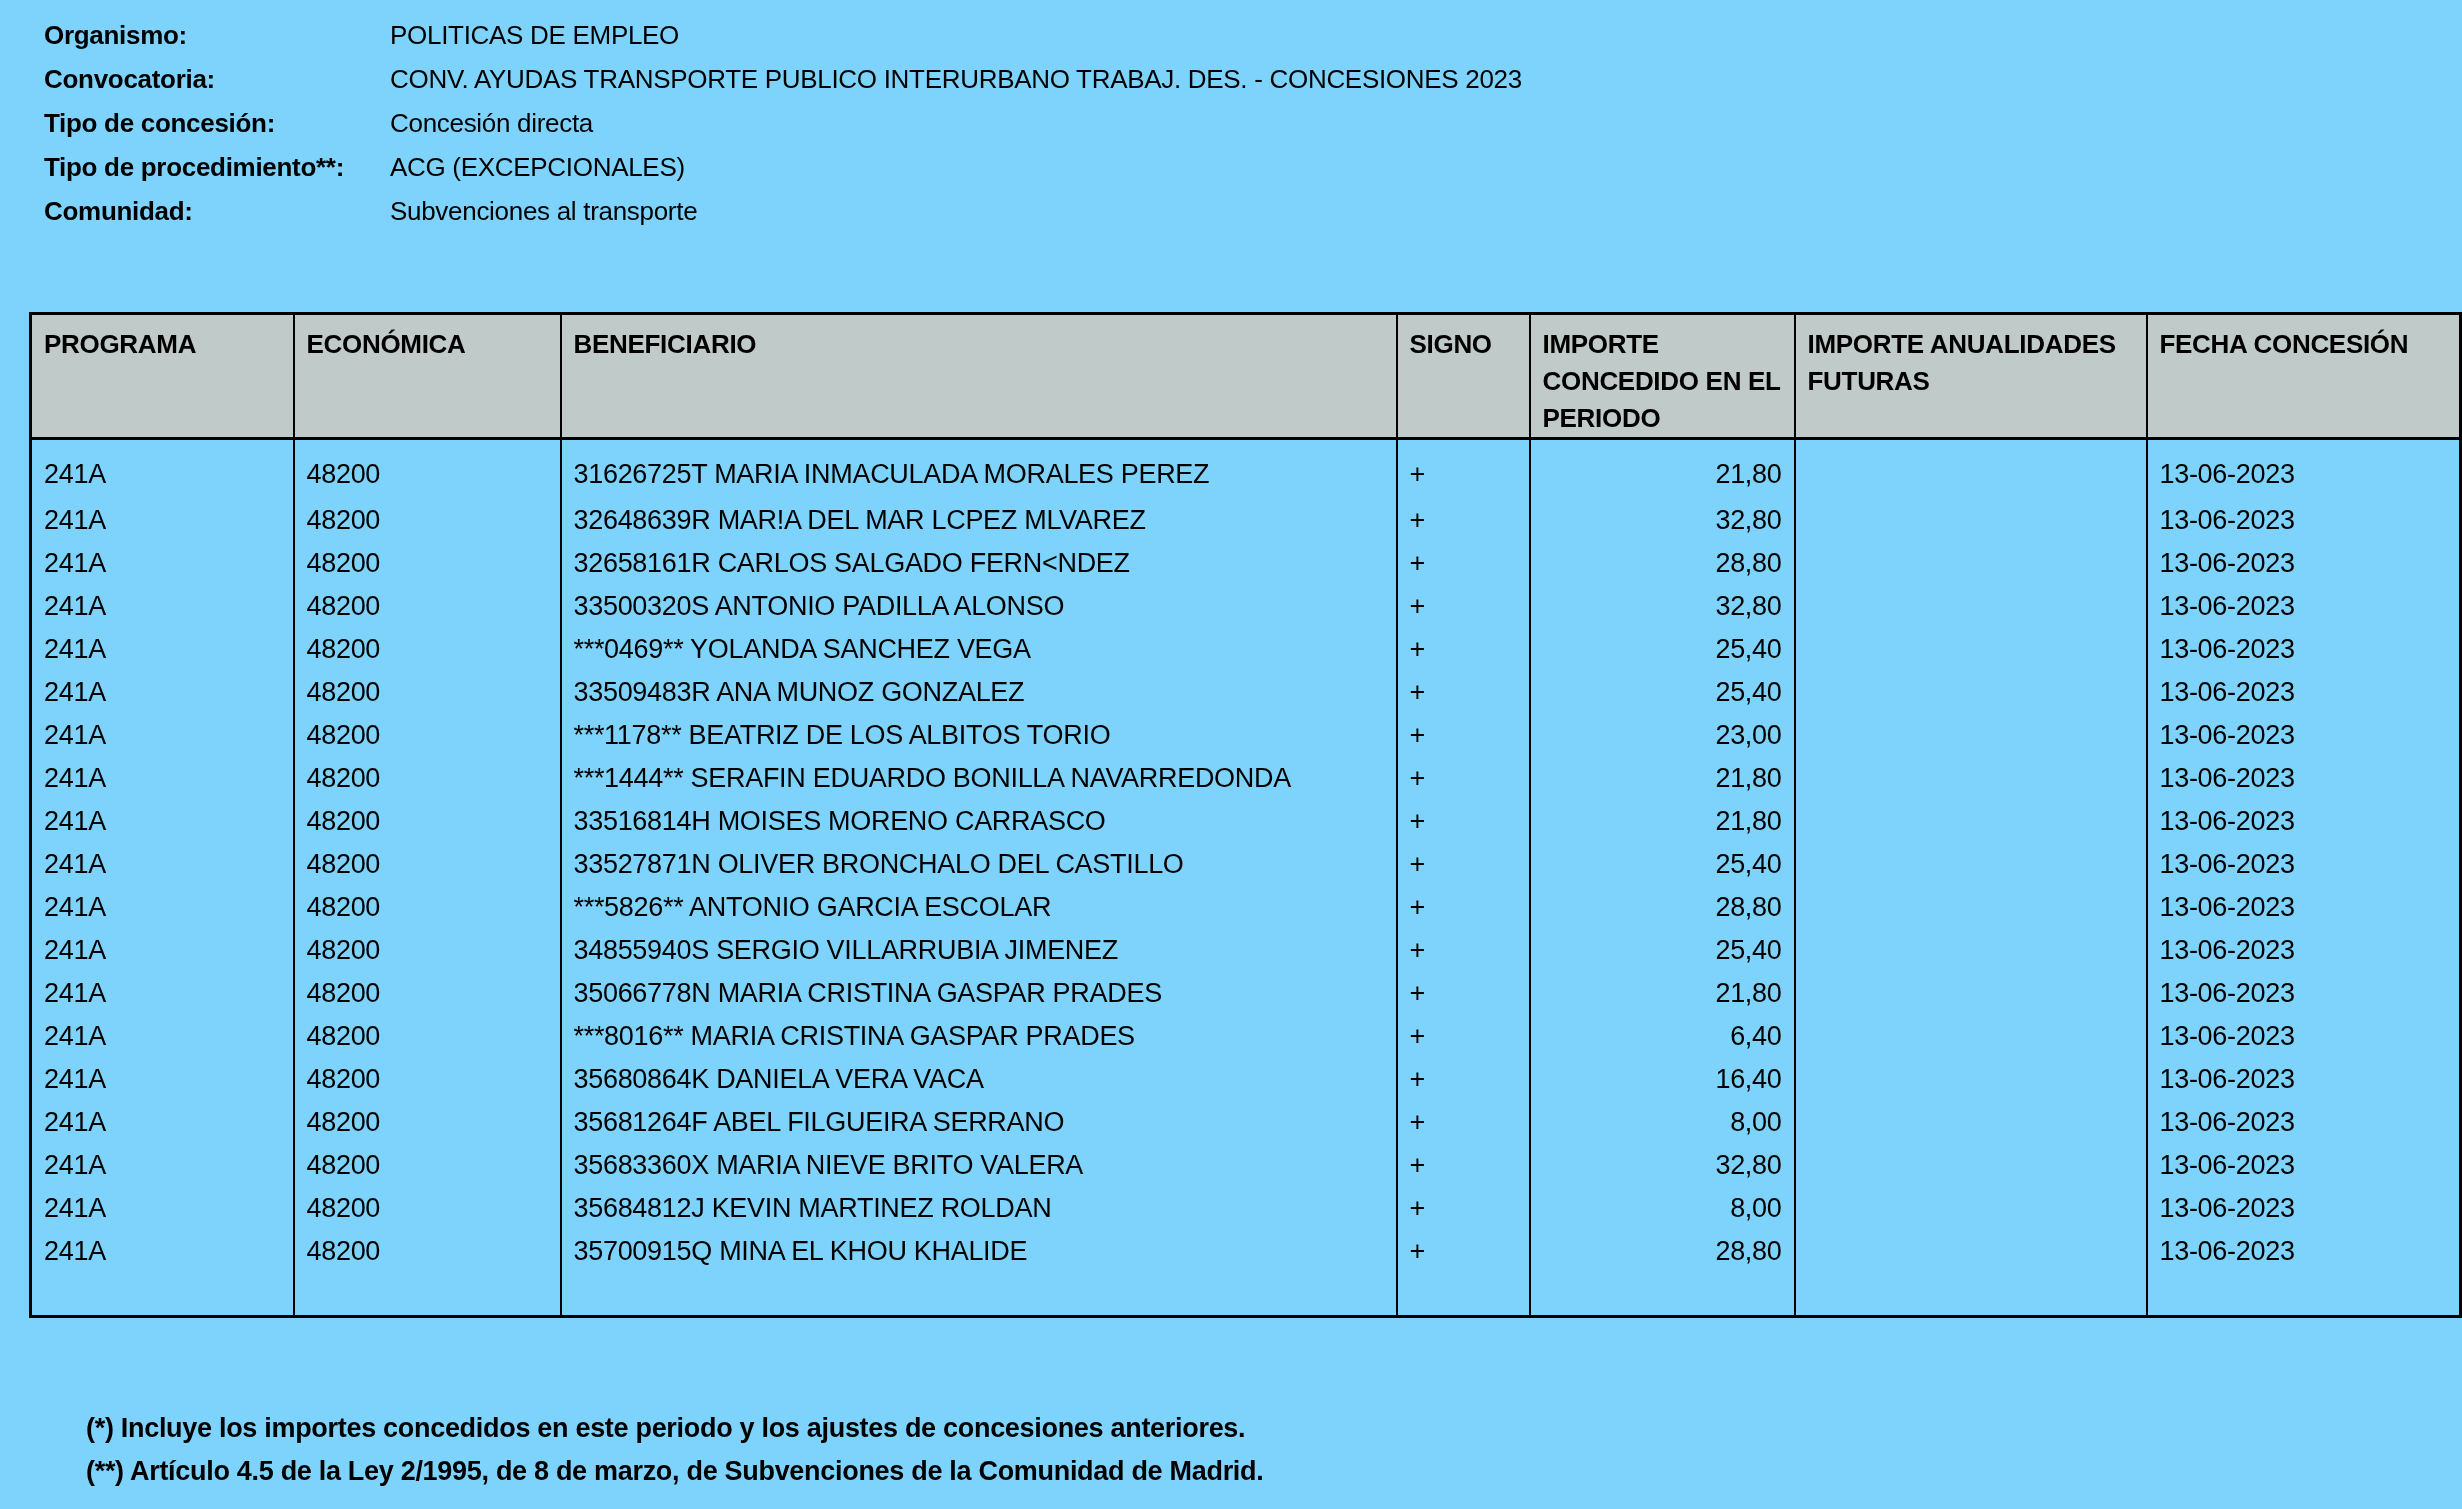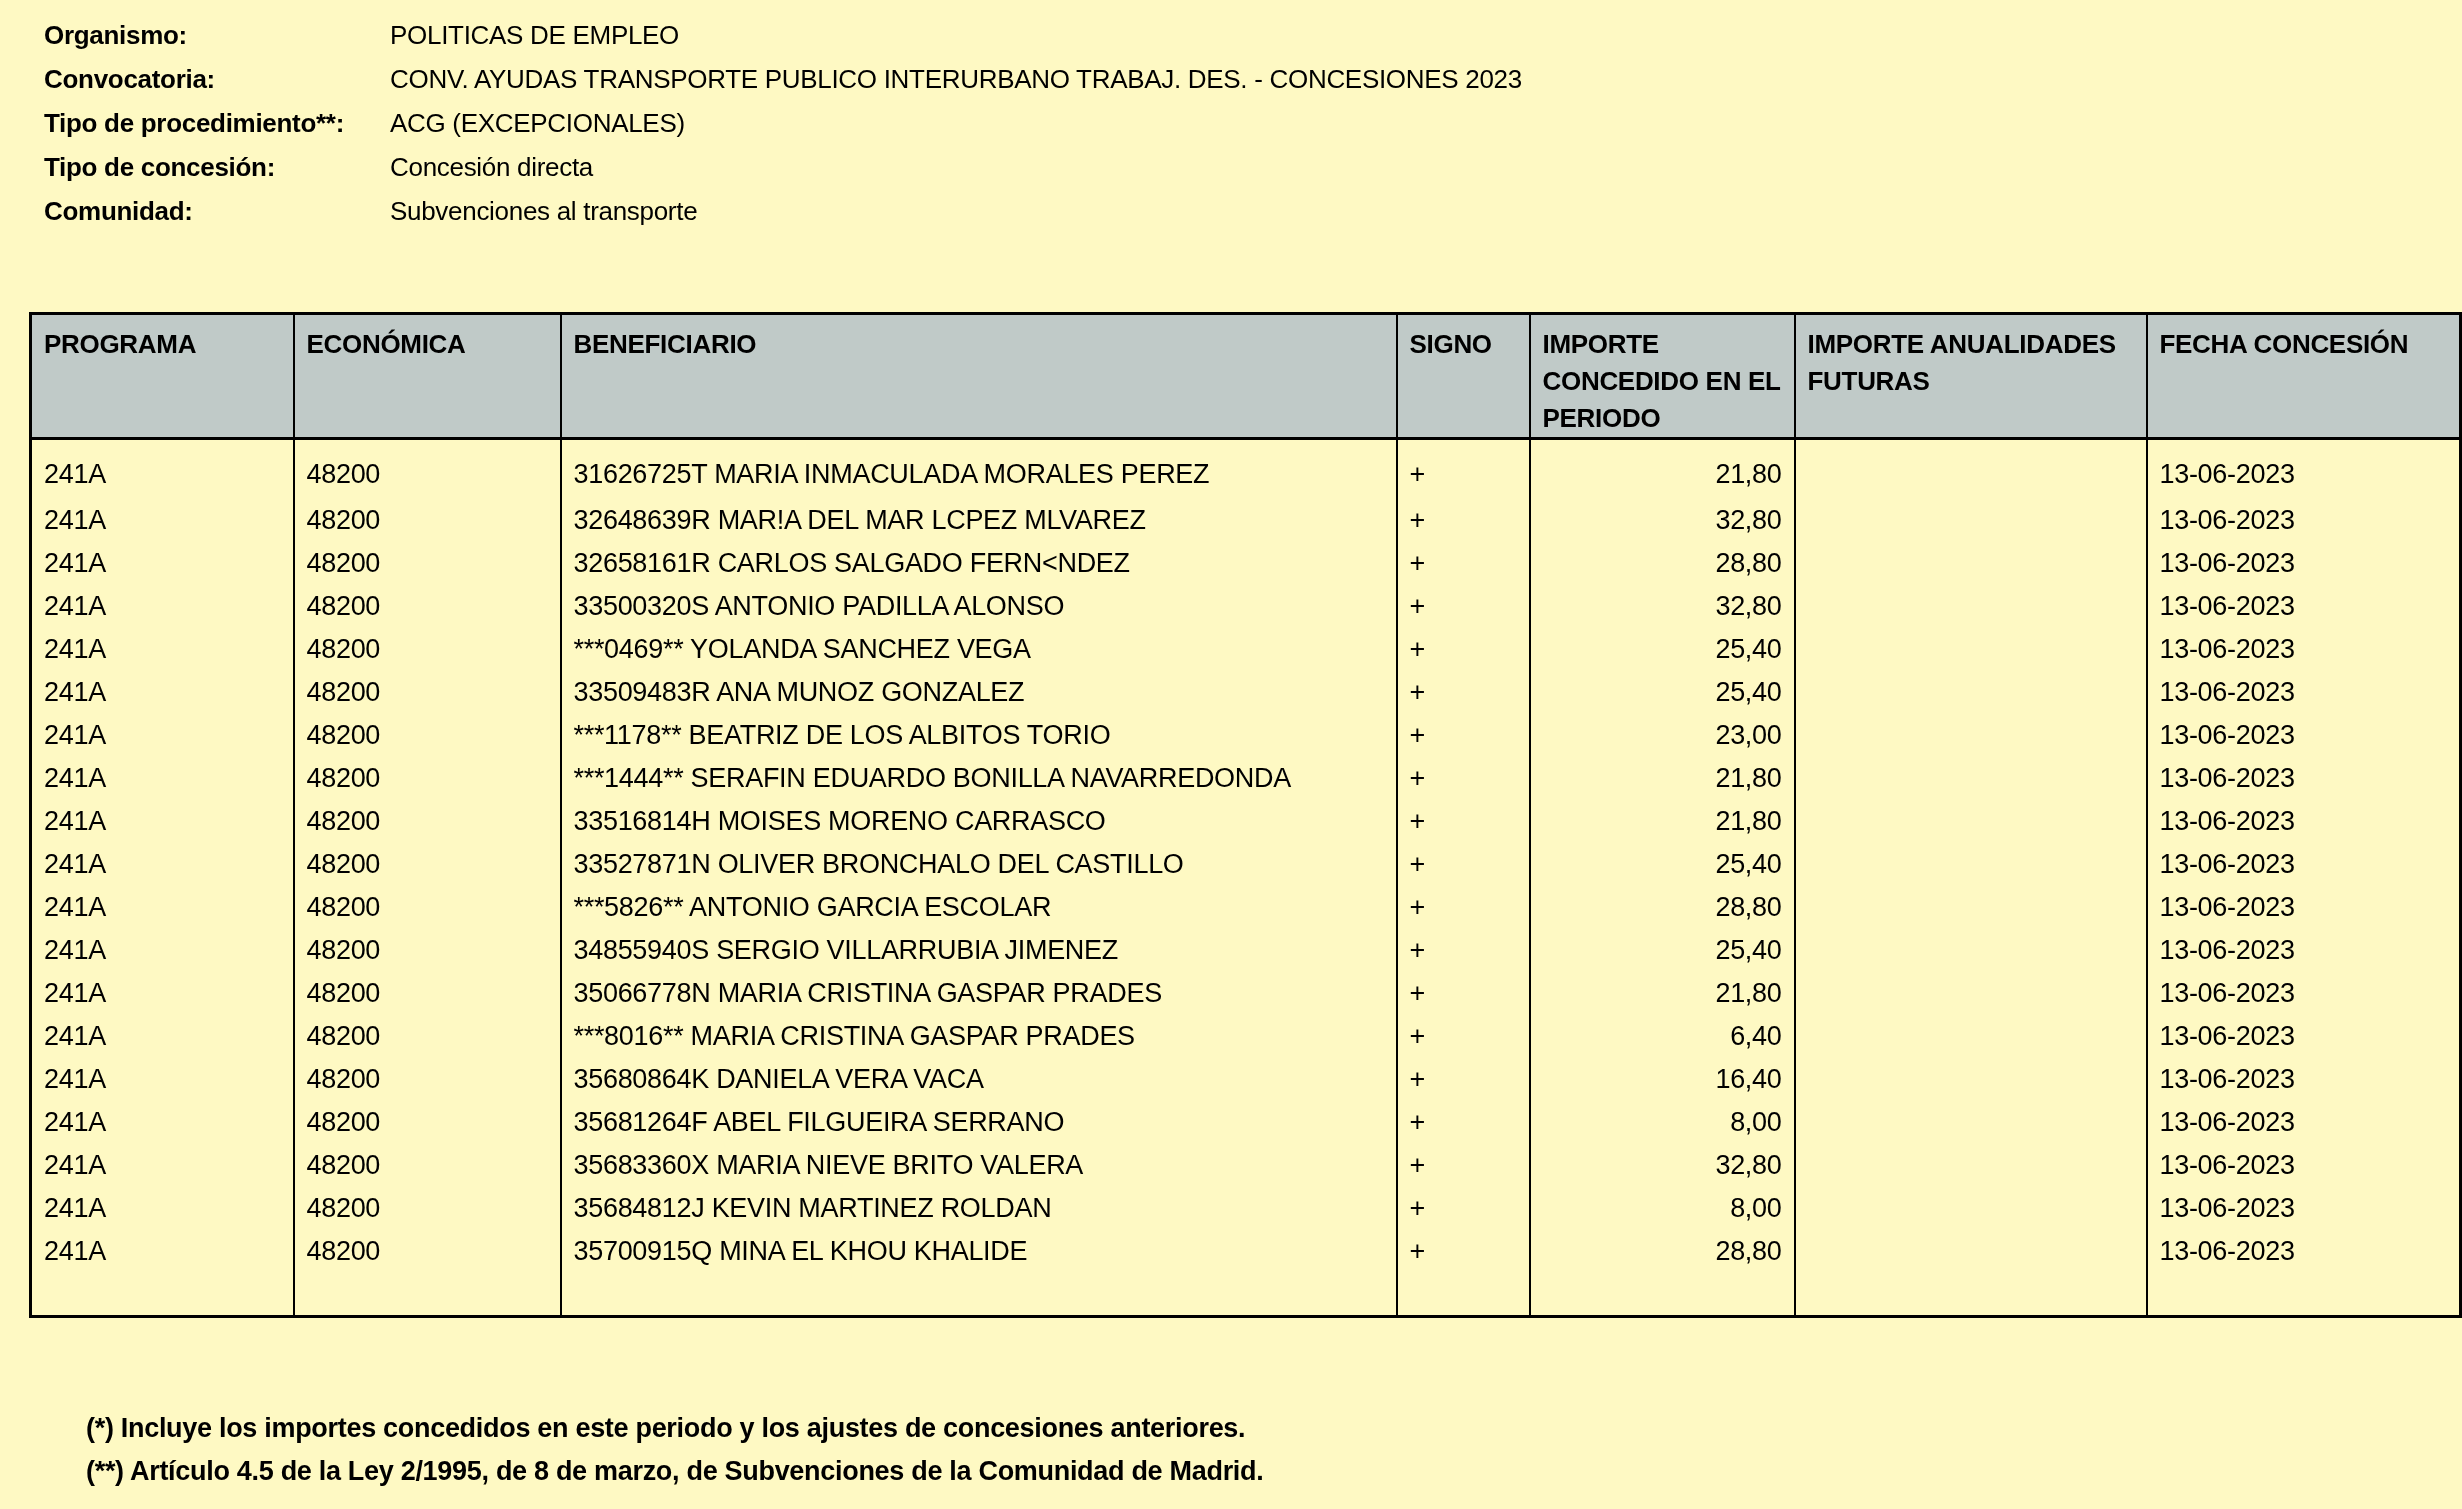--- a/index.html
+++ b/index.html
@@ -6,21 +6,21 @@
     margin: 0;
     padding: 0;
     background: #ffffff;
     font-family: "Liberation Sans", sans-serif;
     color: #000000;
   }
   .page {
     position: relative;
     width: 2462px;
     height: 1509px;
-    background: #fef9c3;
+    background: #7dd3fc;
     overflow: hidden;
     letter-spacing: -0.3px;
   }
 
   
   .meta {
     position: absolute;
     left: 44px;
     top: 13.4px;
     font-size: 26px;
@@ -104,26 +104,26 @@
   <div class="meta">
     <div class="meta-row">
       <span class="meta-label">Organismo:</span>
       <span class="meta-value">POLITICAS DE EMPLEO</span>
     </div>
     <div class="meta-row">
       <span class="meta-label">Convocatoria:</span>
       <span class="meta-value">CONV. AYUDAS TRANSPORTE PUBLICO INTERURBANO TRABAJ. DES. - CONCESIONES 2023</span>
     </div>
     <div class="meta-row">
+      <span class="meta-label">Tipo de concesión:</span>
+      <span class="meta-value">Concesión directa</span>
+    </div>
+    <div class="meta-row">
       <span class="meta-label">Tipo de procedimiento**:</span>
       <span class="meta-value">ACG (EXCEPCIONALES)</span>
-    </div>
-    <div class="meta-row">
-      <span class="meta-label">Tipo de concesión:</span>
-      <span class="meta-value">Concesión directa</span>
     </div>
     <div class="meta-row">
       <span class="meta-label">Comunidad:</span>
       <span class="meta-value">Subvenciones al transporte</span>
     </div>
   </div>
 
   <table class="grants">
     <colgroup>
       <col style="width:263px">

